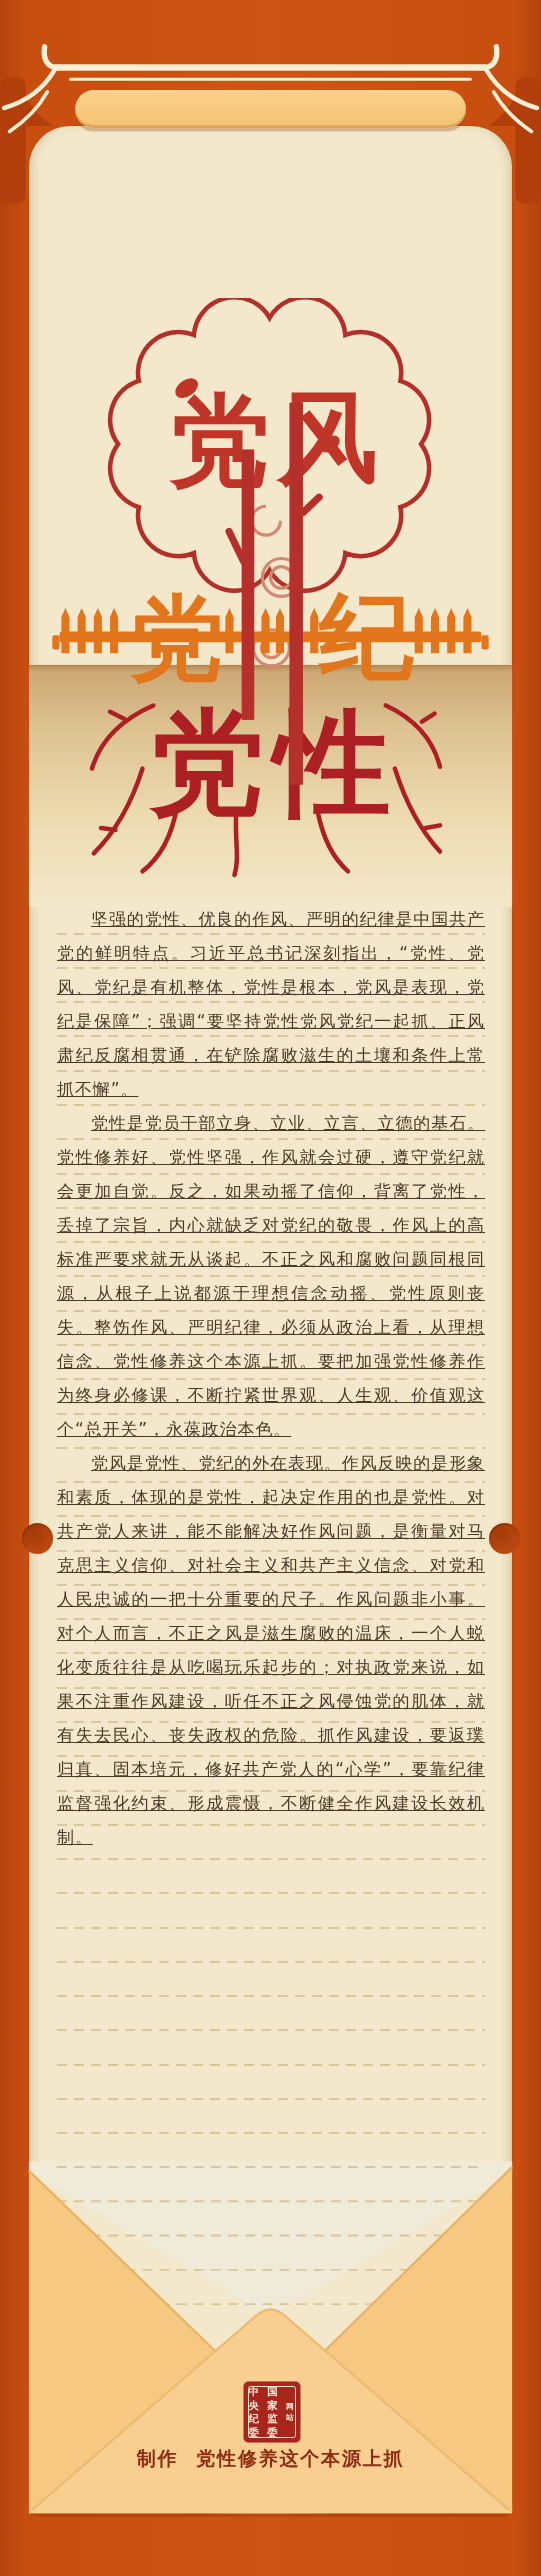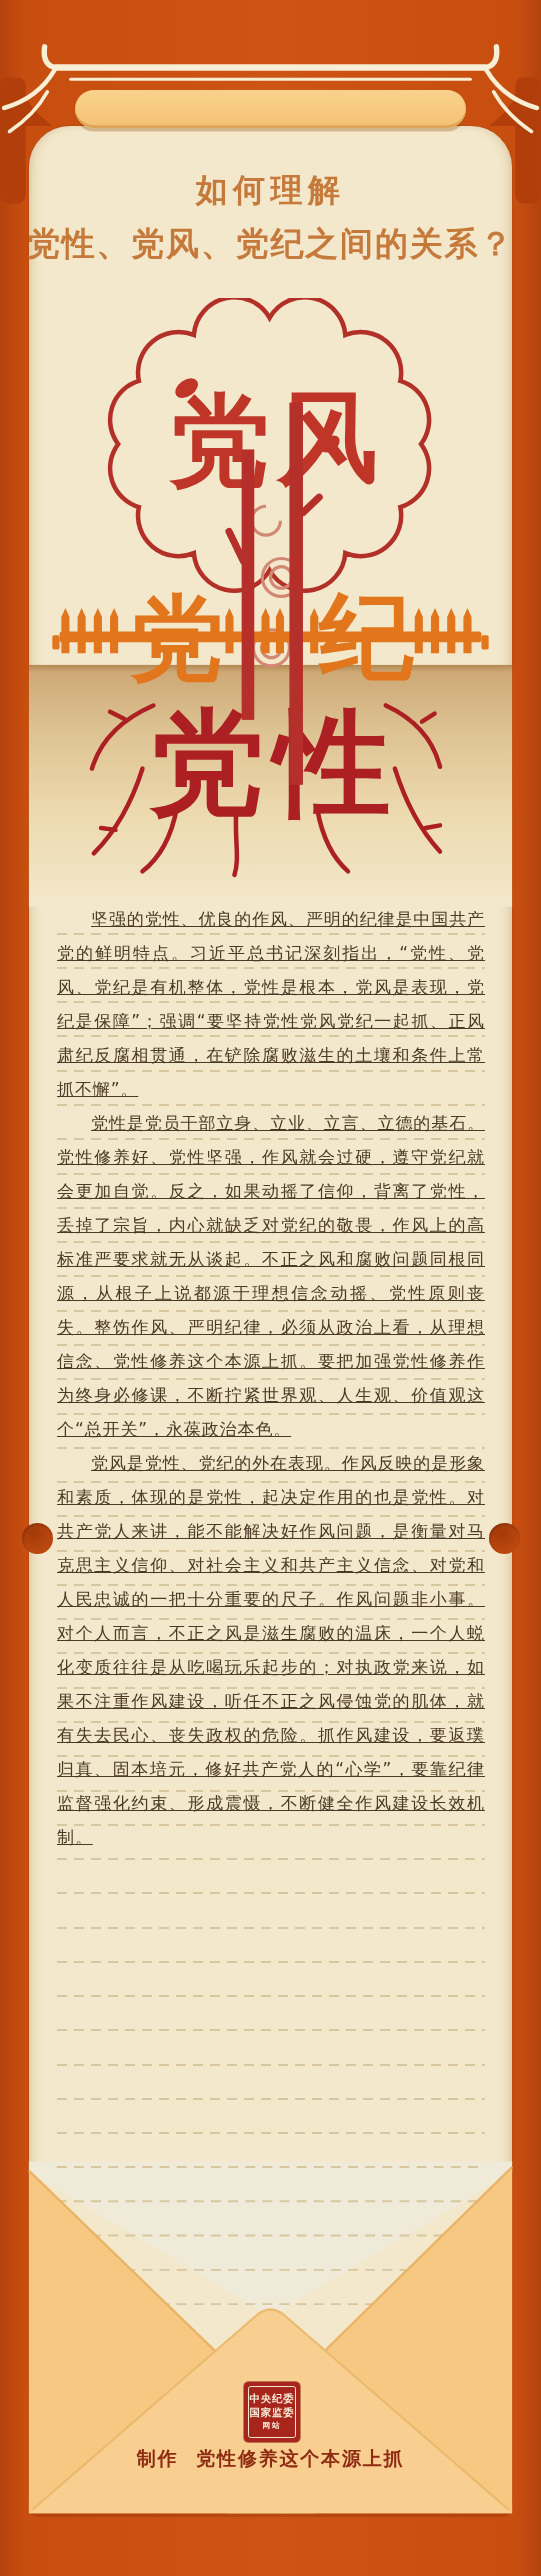--- a/index.html
+++ b/index.html
@@ -52,21 +52,21 @@
   
   #env-svg{left:0;top:2147px;z-index:10;}
   
   #seal{
     left:244px;top:2382px;width:56px;height:60px;background:#a8251b;border-radius:4.5px;
     box-shadow:0 0 0 0.9px rgba(125,25,15,.5);z-index:14;
   }
   #seal .inner{
     position:absolute;left:3.6px;top:3.6px;right:3.6px;bottom:3.6px;
     border:1.4px solid #f3e7d2;border-radius:2.7px;
-    display:flex;flex-direction:column;justify-content:center;align-items:center;
+    display:flex;flex-direction:row;justify-content:center;align-items:center;
     color:#f6ecd9;font-weight:700;
   }
   #seal .s1{font-size:10.4px;line-height:13.5px;letter-spacing:0.9px;}
   #seal .s3{font-size:7.7px;line-height:10.8px;letter-spacing:1.8px;margin-top:1.8px;}
   
   #footer{
     left:0;top:2446px;width:541px;display:flex;justify-content:center;gap:18px;
     color:#8e2b12;font-size:19px;font-weight:700;letter-spacing:1.8px;z-index:14;
   }
 </style>
@@ -91,24 +91,20 @@
       <path d="M52,102 C42,120 28,134 10,146" stroke-width="4"></path>
       <path d="M540,78 C550,95 568,112 596,120" stroke-width="5"></path>
       <path d="M548,102 C558,120 572,134 590,146" stroke-width="4"></path>
     </g>
   </svg>
 
   <div id="plaque" class="abs"></div>
 
   <div id="banner" class="abs"></div>
 
-  <div id="title" class="abs">
-    <div class="t1">如何理解</div>
-    <div class="t2">党性、党风、党纪之间的关系？</div>
-  </div>
 
   <svg id="tree-svg" class="abs" width="541" height="613" viewBox="0 330 600 680">
     <defs>
       <linearGradient id="groundGrad" x1="0" y1="0" x2="0" y2="1">
         <stop offset="0" stop-color="#b28851"></stop>
         <stop offset="0.03" stop-color="#cda976"></stop>
         <stop offset="0.28" stop-color="#dec393"></stop>
         <stop offset="0.6" stop-color="#ecd9ae"></stop>
         <stop offset="1" stop-color="#f3e8cb"></stop>
       </linearGradient>

